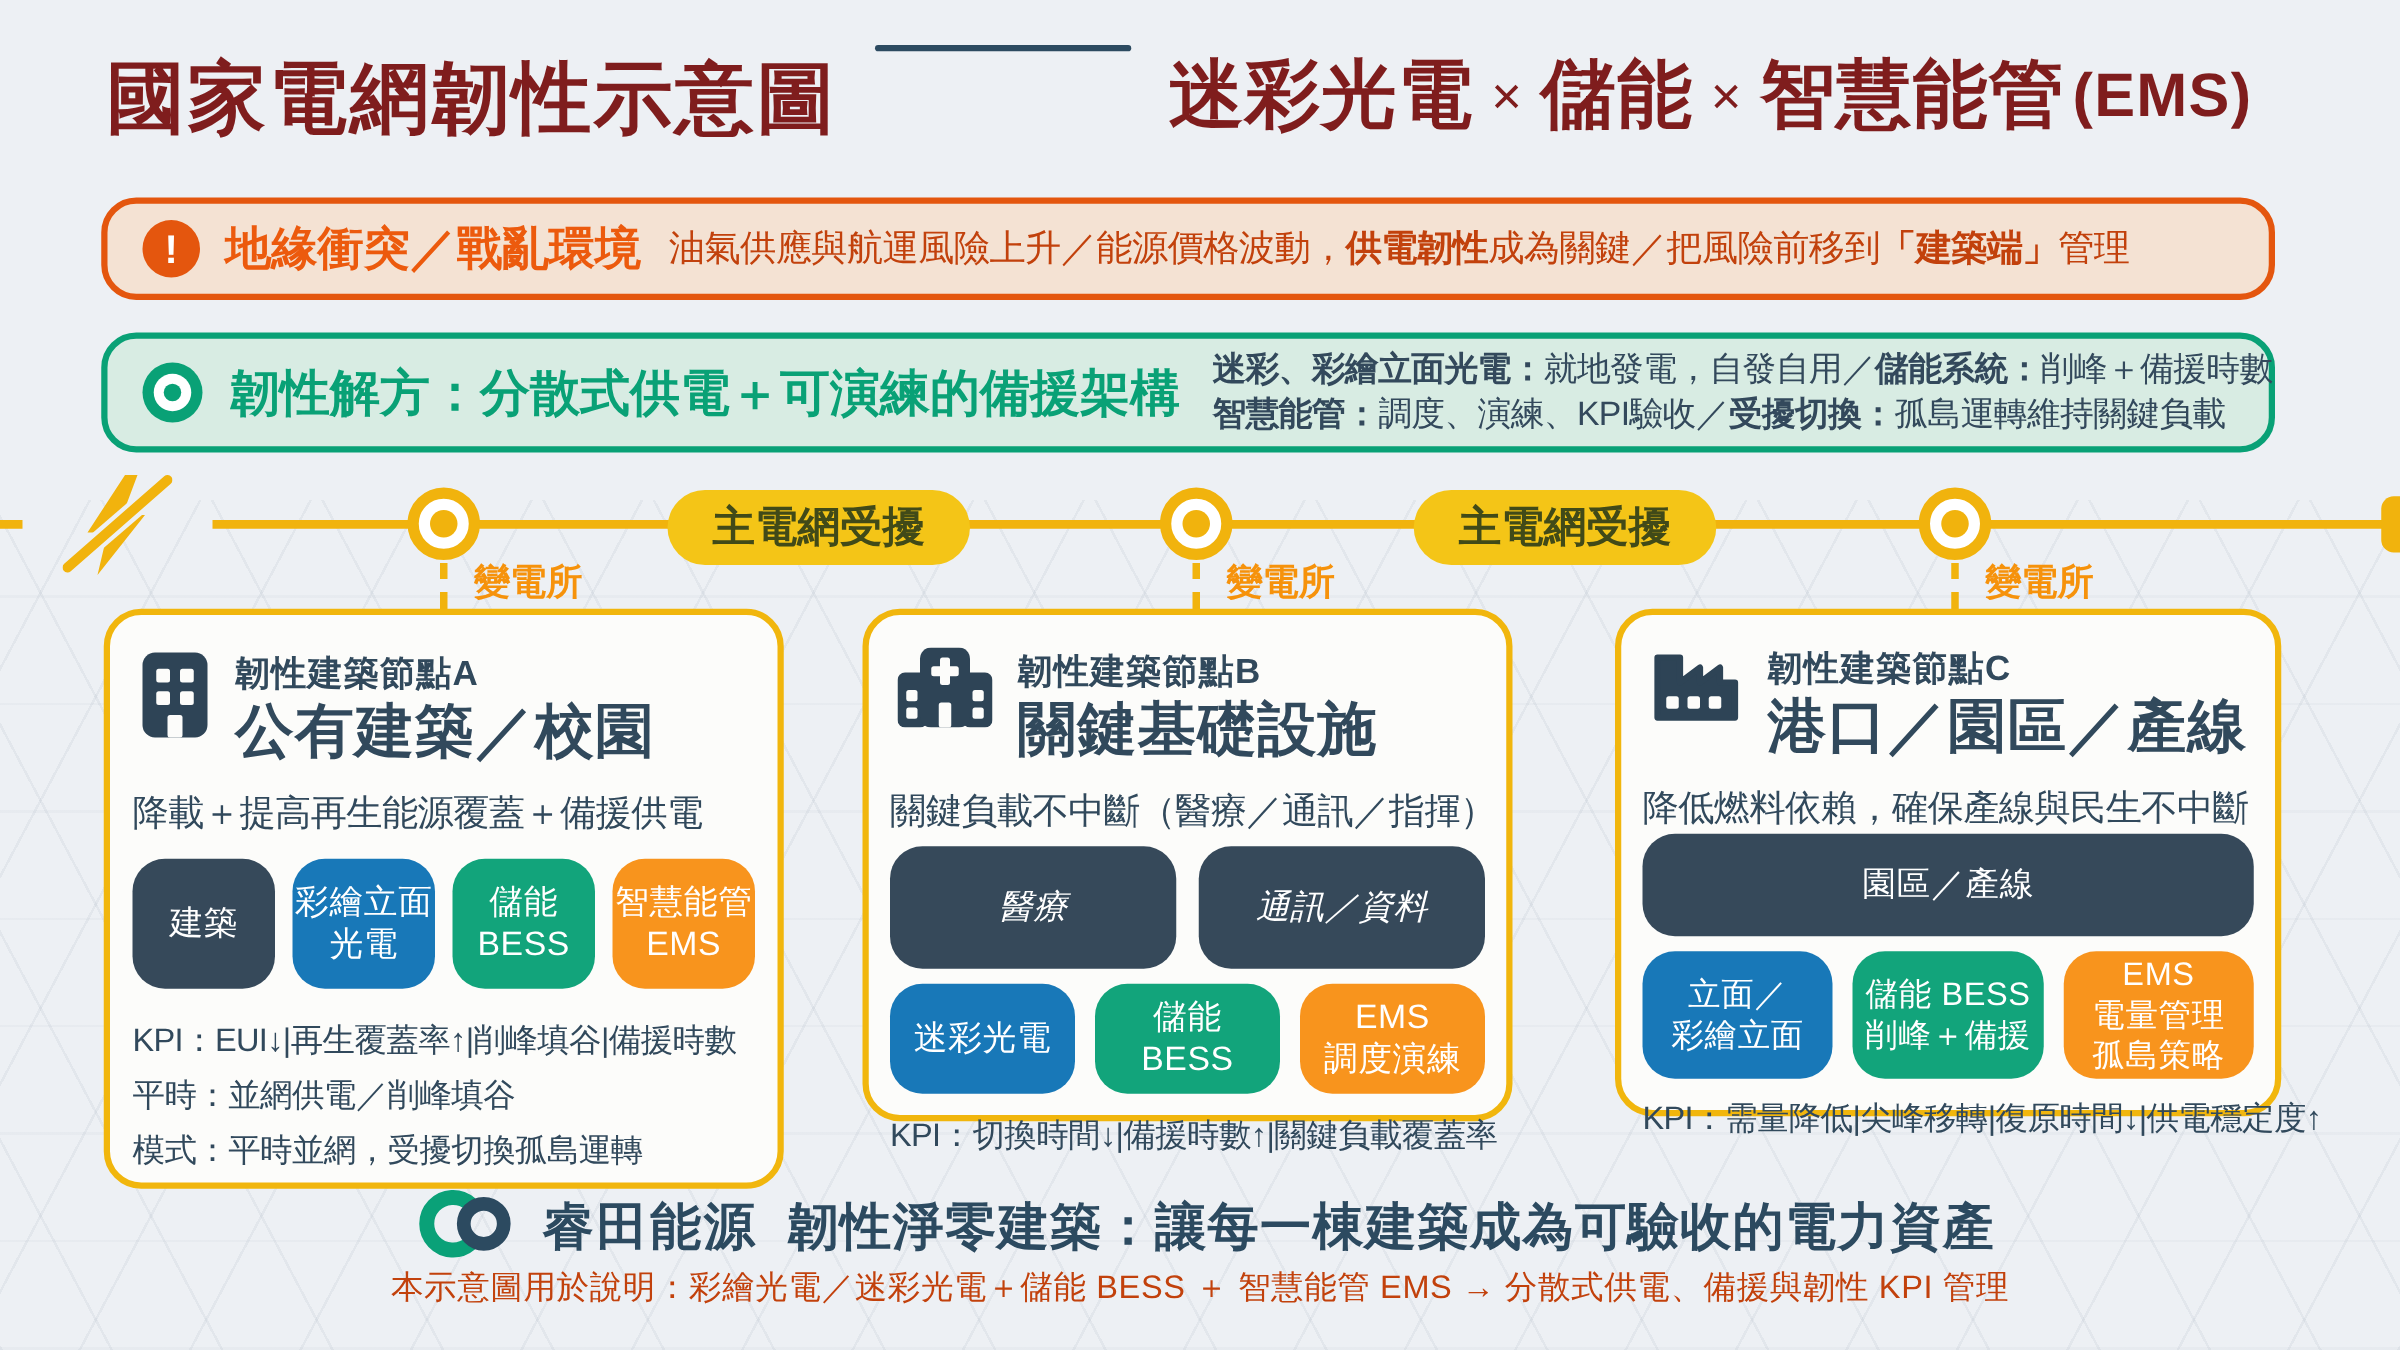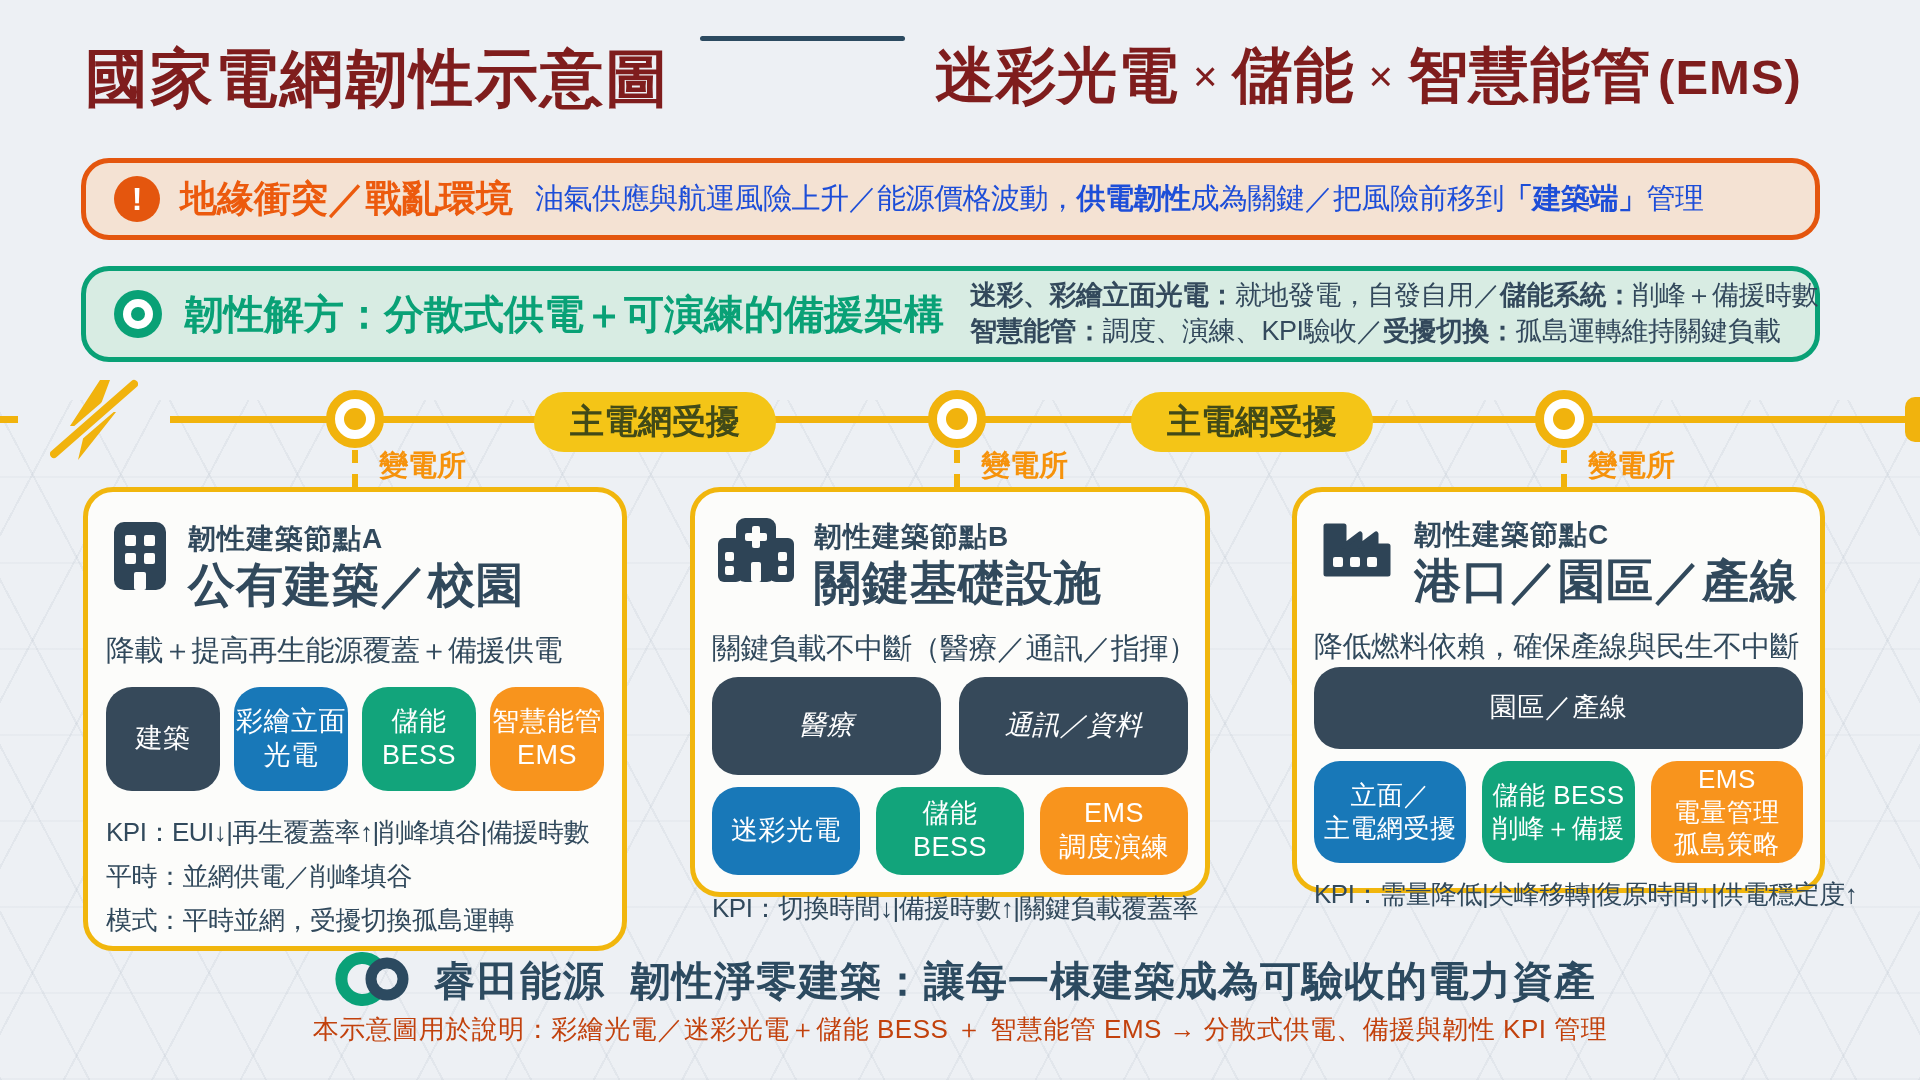--- a/index.html
+++ b/index.html
@@ -20,21 +20,21 @@
   .t-x{font-size:42px;font-weight:400;margin:0 14px;}
   .t-ems{font-size:49px;margin-left:6px;}
 
   
   .banner{position:absolute;left:81px;width:1739px;box-sizing:border-box;display:flex;align-items:center;
     padding:0 28px;border-radius:28px;z-index:2;}
   .alert{top:158px;height:82px;border:5px solid #E4560E;background:#F4E2D3;}
   .alert-icon{flex:none;width:46px;height:46px;border-radius:50%;background:#E4560E;color:#fff;
     font-size:32px;font-weight:800;display:flex;align-items:center;justify-content:center;margin-right:20px;}
   .alert-heading{color:#EC5A0D;font-size:37px;font-weight:800;margin-right:22px;white-space:nowrap;}
-  .banner-body{font-size:29px;color:#1d4ed8;white-space:nowrap;letter-spacing:-0.5px;}
+  .banner-body{font-size:29px;color:#c2410c;white-space:nowrap;letter-spacing:-0.5px;}
   .banner-body b{font-weight:800;}
   .solution{top:266px;height:96px;border:5px solid #09A176;background:#D8ECE3;}
   .sol-icon{flex:none;width:48px;height:48px;border-radius:50%;background:#09A176;position:relative;margin-right:22px;}
   .sol-icon::before{content:"";position:absolute;inset:9px;border-radius:50%;background:#fff;}
   .sol-icon::after{content:"";position:absolute;inset:17px;border-radius:50%;background:#09A176;}
   .sol-heading{color:#09A176;font-size:40px;font-weight:800;margin-right:26px;white-space:nowrap;text-align:right;}
   .sol-lines{font-size:27px;color:#33495C;line-height:1.32;white-space:nowrap;letter-spacing:-0.5px;}
   .sol-lines b{font-weight:800;}
 
   
@@ -228,21 +228,21 @@
           <div class="node-label">韌性建築節點C</div>
           <div class="card-title">港口／園區／產線</div>
         </div>
       </div>
       <div class="card-sub">降低燃料依賴，確保產線與民生不中斷</div>
       <div class="tags tags-c1">
         <div class="tag navy">園區／產線</div>
       </div>
       <div class="tags tags-c2">
         <div class="tag blue">立面／
-主電網受擾</div>
+彩繪立面</div>
         <div class="tag green">儲能 BESS
 削峰＋備援</div>
         <div class="tag orange">EMS
 電量管理
 孤島策略</div>
       </div>
       <div class="kpi">KPI：需量降低|尖峰移轉|復原時間↓|供電穩定度↑</div>
     </div>
 
     <div class="footer-main">

